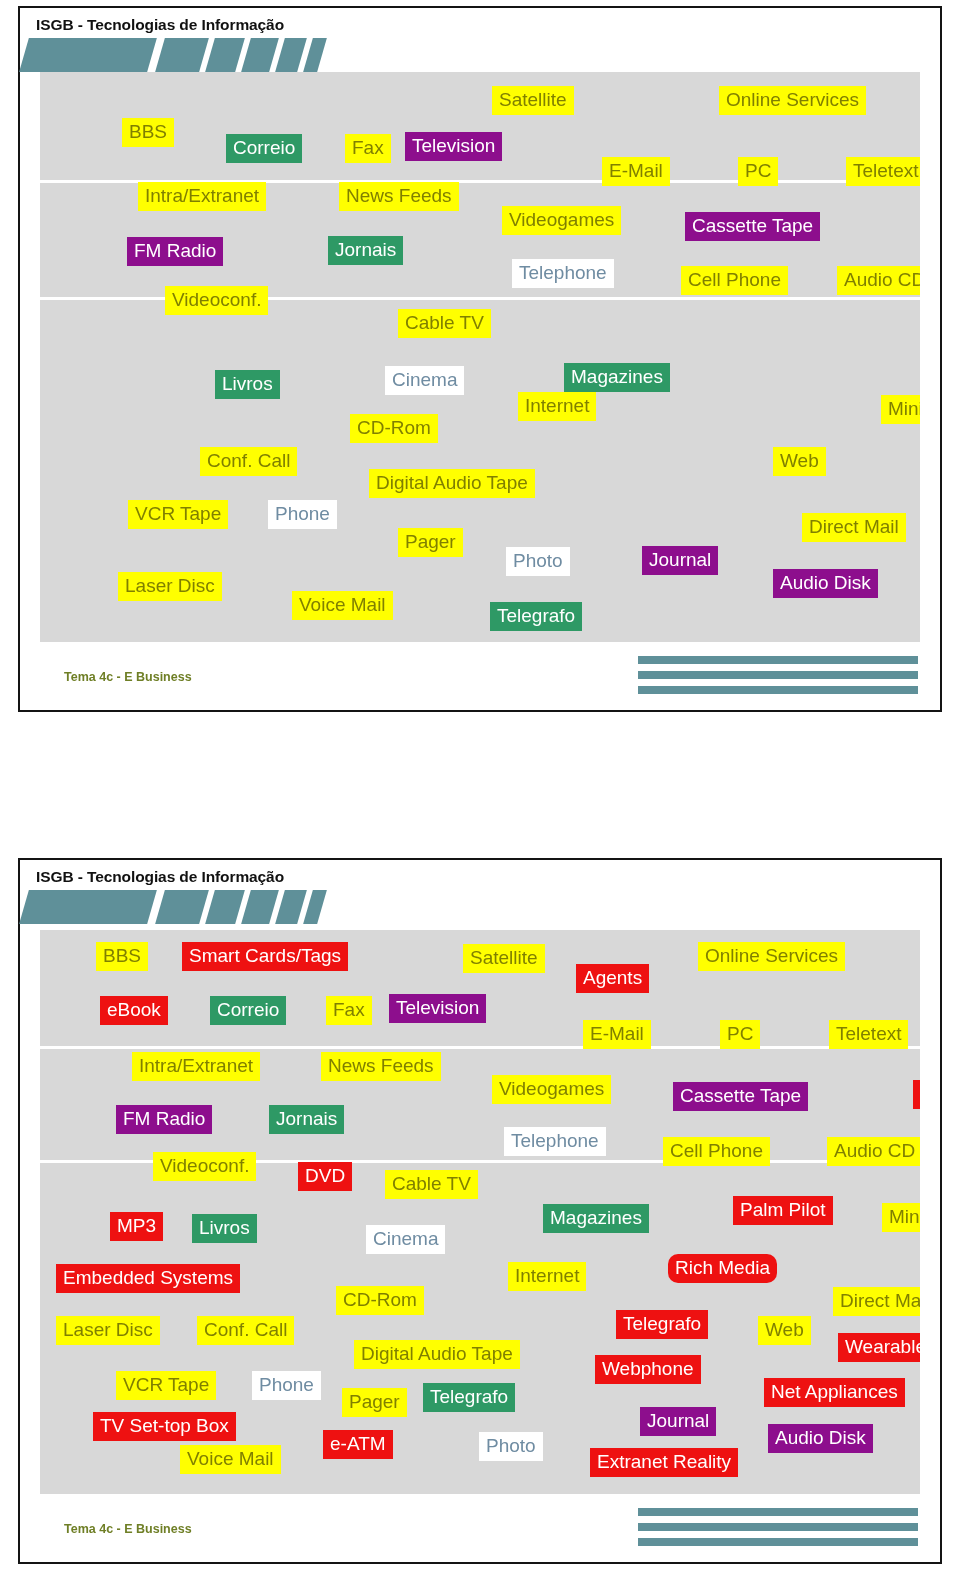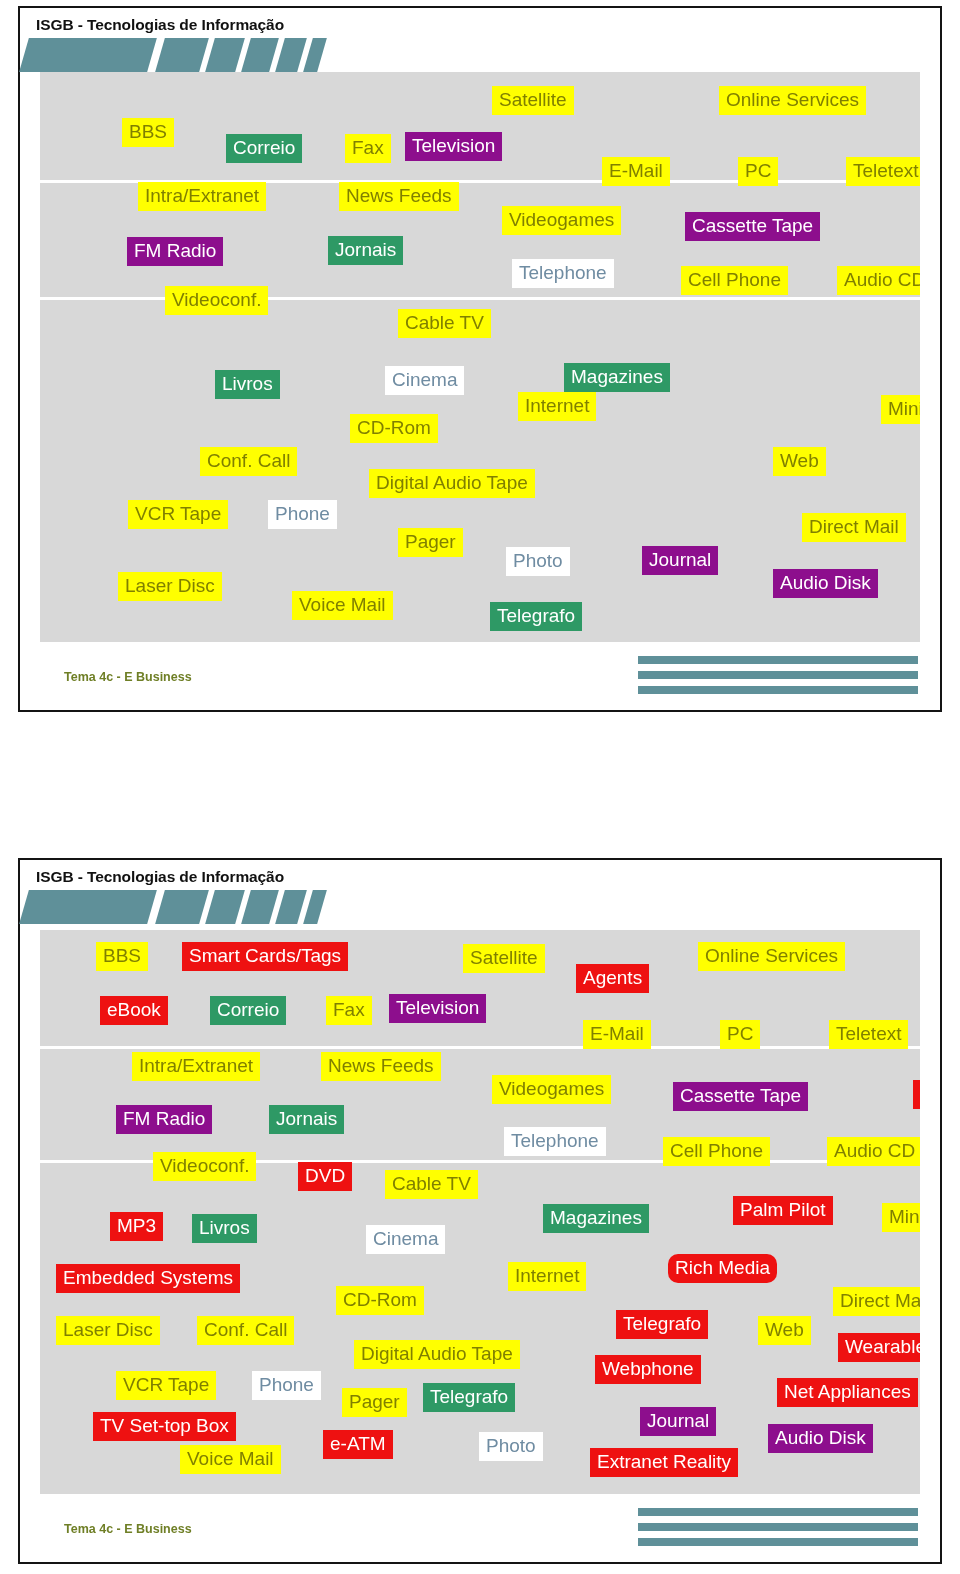--- a/index.html
+++ b/index.html
@@ -207,21 +207,21 @@
       <div class="tile y" style="left: 157px; top: 386px; font-size: 19px;">Conf. Call</div>
       <div class="tile r" style="left: 576px; top: 380px; font-size: 19px;">Telegrafo</div>
       <div class="tile y" style="left: 718px; top: 386px; font-size: 19px;">Web</div>
       <div class="tile y" style="left: 314px; top: 410px; font-size: 19px;">Digital Audio Tape</div>
       <div class="tile r" style="left: 798px; top: 403px; font-size: 19px;">Wearables</div>
       <div class="tile y" style="left: 76px; top: 441px; font-size: 19px;">VCR Tape</div>
       <div class="tile b" style="left: 212px; top: 441px; font-size: 19px;">Phone</div>
       <div class="tile y" style="left: 302px; top: 458px; font-size: 19px;">Pager</div>
       <div class="tile g" style="left: 383px; top: 453px; font-size: 19px;">Telegrafo</div>
       <div class="tile r" style="left: 555px; top: 425px; font-size: 19px;">Webphone</div>
-      <div class="tile r" style="left: 724px; top: 448px; font-size: 19px; margin-left: 13px;">Net Appliances</div>
+      <div class="tile r" style="left: 724px; top: 448px; font-size: 19px;">Net Appliances</div>
       <div class="tile r" style="left: 53px; top: 482px; font-size: 19px;">TV Set-top Box</div>
       <div class="tile r" style="left: 283px; top: 500px; font-size: 19px;">e-ATM</div>
       <div class="tile b" style="left: 439px; top: 502px; font-size: 19px;">Photo</div>
       <div class="tile p" style="left: 600px; top: 477px; font-size: 19px;">Journal</div>
       <div class="tile p" style="left: 728px; top: 494px; font-size: 19px;">Audio Disk</div>
       <div class="tile y" style="left: 140px; top: 515px; font-size: 19px;">Voice Mail</div>
       <div class="tile r" style="left: 550px; top: 518px; font-size: 19px;">Extranet Reality</div>
     </div>
 
   <div class="footer">

